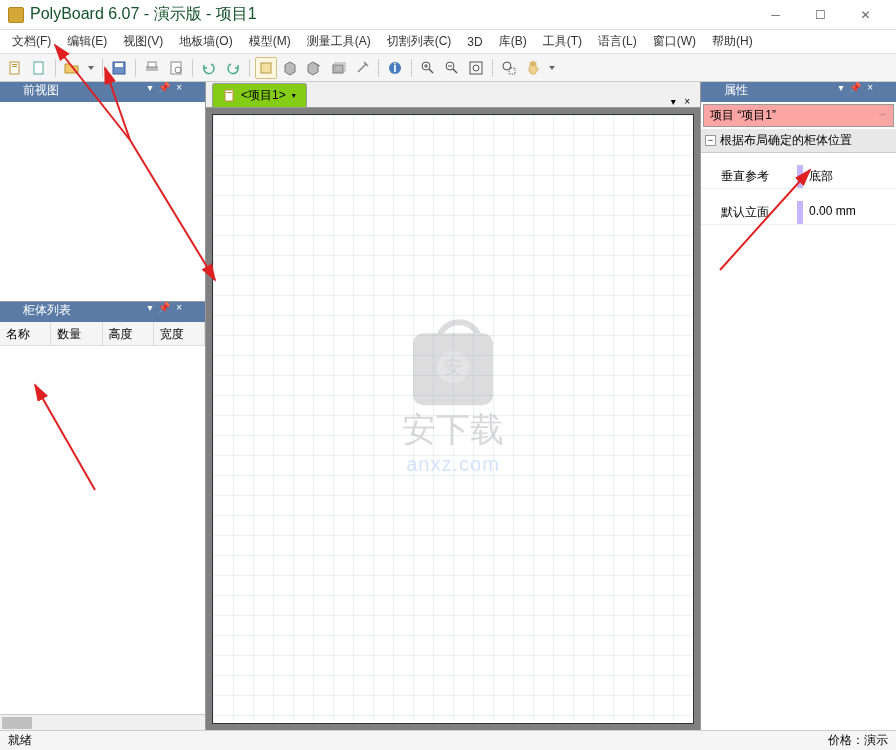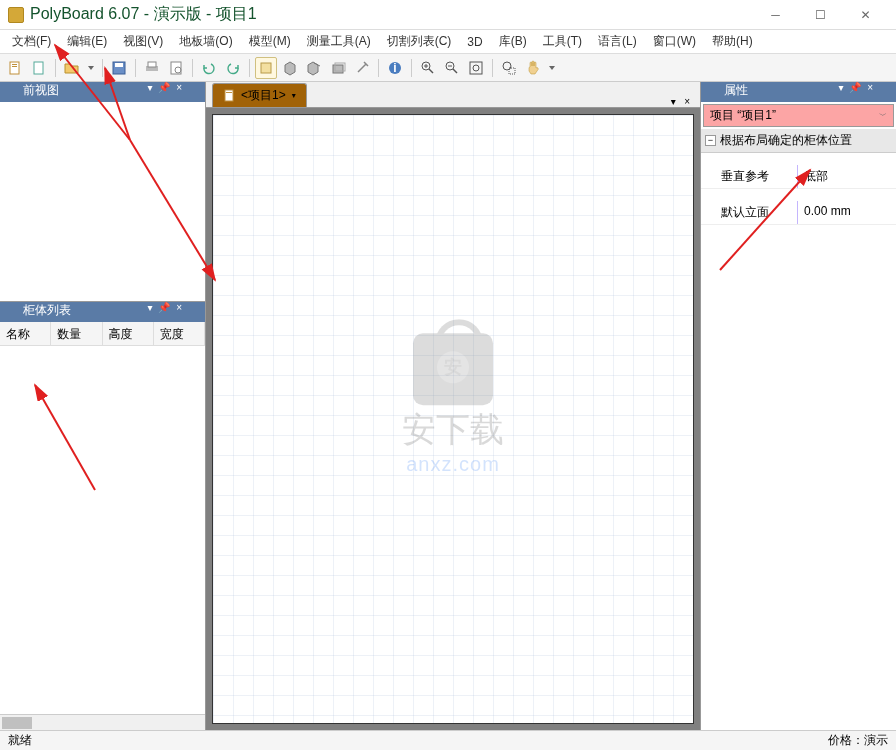--- a/index.html
+++ b/index.html
@@ -36,38 +36,38 @@
 .cabinet-list-panel { flex: 1; display: flex; flex-direction: column; }
 .cabinet-table-header { display: flex; background: #f5f5f5; border-bottom: 1px solid #ddd; height: 24px; }
 .ct-col { flex: 1; padding: 4px 6px; border-right: 1px solid #ddd; font-size: 12px; text-align: left; }
 .cabinet-list-body { flex: 1; background: #fff; }
 .scrollbar-h { height: 16px; background: #f0f0f0; border-top: 1px solid #ccc; display: flex; align-items: center; }
 .scroll-thumb { background: #c0c0c0; height: 12px; width: 30px; margin-left: 2px; }
 
 
 .center-area { flex: 1; display: flex; flex-direction: column; background: #808080; }
 .doc-tab-bar { height: 26px; background: #f0f0f0; display: flex; align-items: flex-end; padding: 0 6px; border-bottom: 1px solid #999; }
-.doc-tab { background: #a16207; border: 1px solid #999; border-bottom: none; border-radius: 3px 3px 0 0; padding: 3px 10px; display: flex; align-items: center; gap: 4px; position: relative; z-index: 2; }
+.doc-tab { background: #84cc16; border: 1px solid #999; border-bottom: none; border-radius: 3px 3px 0 0; padding: 3px 10px; display: flex; align-items: center; gap: 4px; position: relative; z-index: 2; }
 .doc-tab-ico { width: 14px; height: 14px; }
 .doc-tab-arrow { font-size: 8px; margin-left: 2px; }
 .doc-tab-spacer { flex: 1; }
 .doc-tab-ctrl { display: flex; gap: 4px; padding-right: 4px; font-size: 10px; }
 .canvas-wrap { flex: 1; background: #808080; padding: 6px; display: flex; }
 .canvas-page { background: #fff; border: 1px solid #333; flex: 1; position: relative; overflow: hidden; }
 .grid-svg { width: 100%; height: 100%; display: block; }
 
 
 .right-column { width: 196px; display: flex; flex-direction: column; border-left: 1px solid #999; background: #fff; }
 .prop-combo { border: 1px solid #999; margin: 2px; padding: 2px 6px; background: #fca5a5; display: flex; align-items: center; font-size: 12px; }
 .prop-combo-arrow { margin-left: auto; font-size: 8px; color: #666; }
 .prop-group-header { background: #e8e8e8; padding: 3px 4px; font-size: 12px; display: flex; align-items: center; gap: 4px; border-bottom: 1px solid #ccc; }
 .prop-group-toggle { width: 11px; height: 11px; border: 1px solid #999; background: #fff; font-size: 9px; line-height: 9px; text-align: center; }
 .prop-row { display: flex; border-bottom: 1px solid #eee; font-size: 12px; margin-top: 12px; }
 .prop-name { width: 96px; padding: 3px 4px 3px 20px; }
-.prop-value { flex: 1; padding: 3px 6px; border-left: 1px solid #c4b5fd; }
+.prop-value { flex: 1; padding: 3px 6px; border-left: 6px solid #c4b5fd; }
 
 
 .statusbar { position: absolute; bottom: 0; left: 0; right: 0; height: 20px; background: #f5f5f5; border-top: 1px solid #ccc; display: flex; align-items: center; padding: 0 8px; font-size: 12px; margin-top: 12px; }
 .status-left { flex: 1; }
 
 
 .annot { position: absolute; pointer-events: none; z-index: 100; }
 
 
 .watermark { position: absolute; left: 50%; top: 50%; transform: translate(-50%, -60%); text-align: center; opacity: 0.22; pointer-events: none; z-index: 5; }

